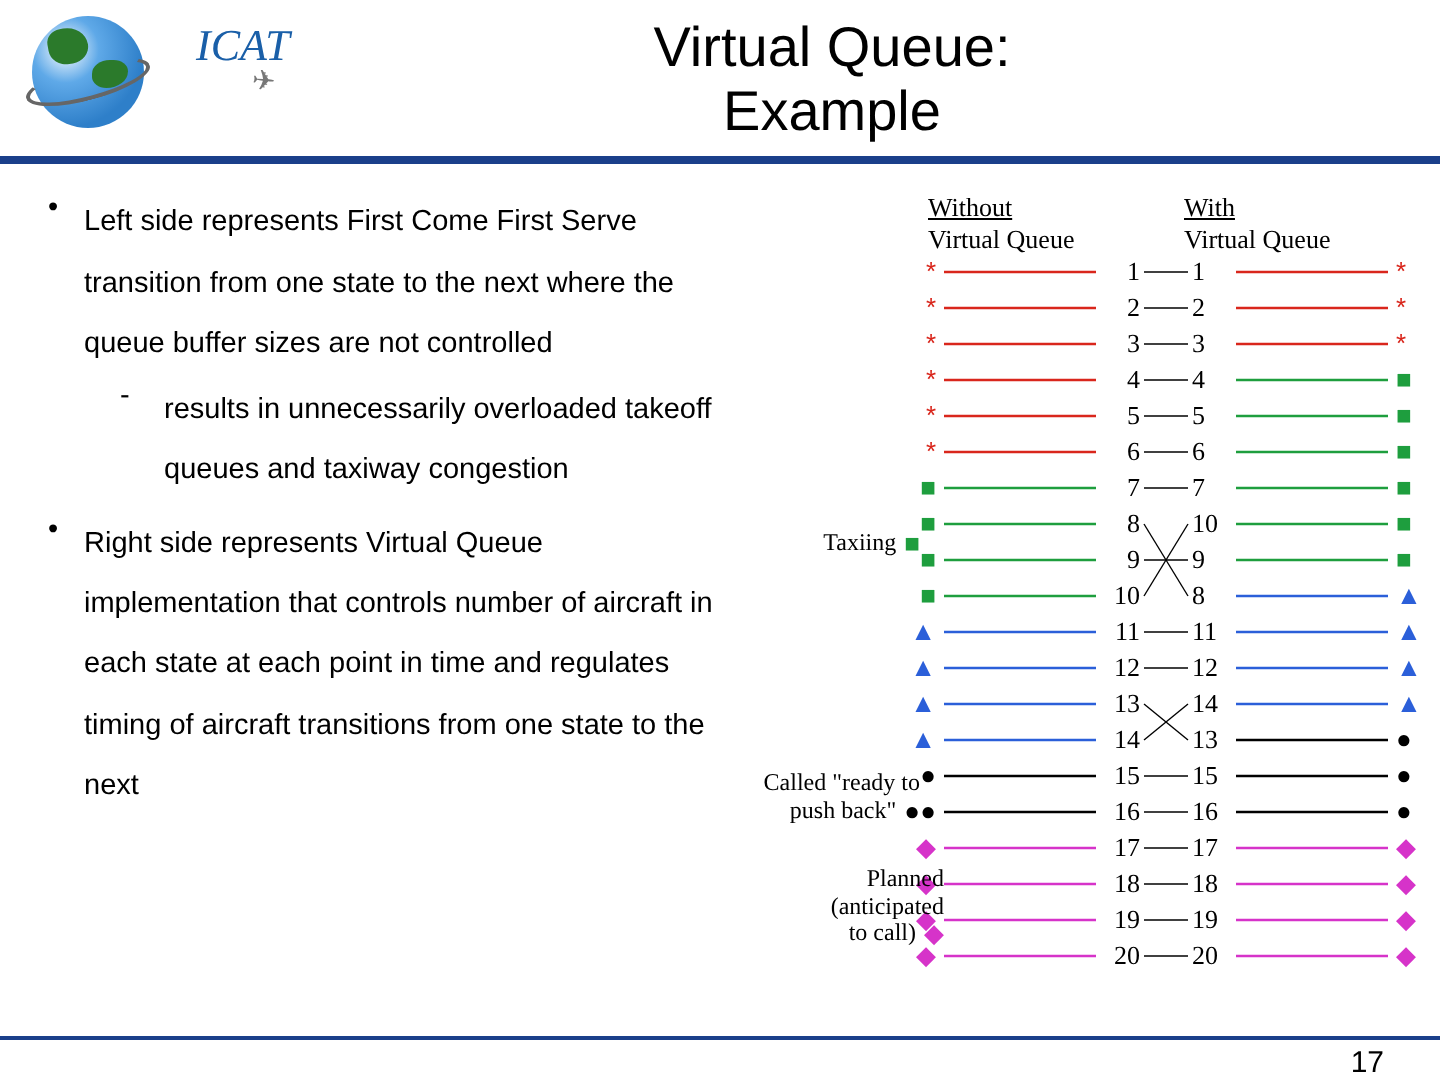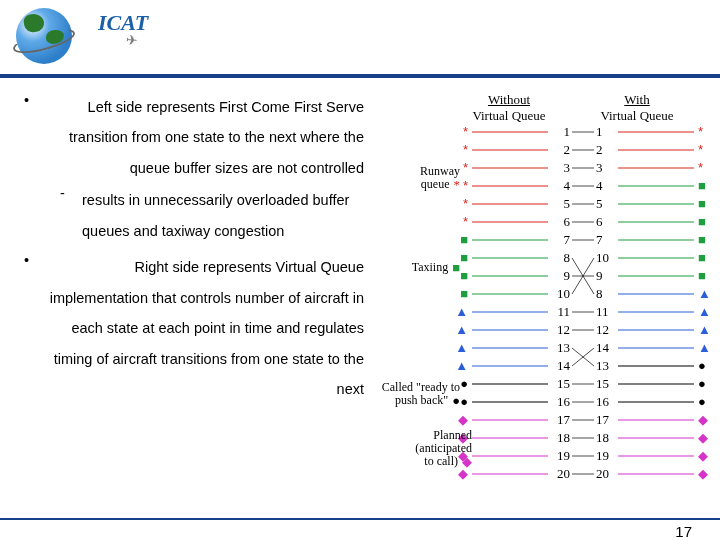--- a/index.html
+++ b/index.html
@@ -5,65 +5,69 @@
   * { margin: 0; padding: 0; box-sizing: border-box; }
   body { width: 720px; height: 540px; background: #fff; font-family: Arial, sans-serif; position: relative; overflow: hidden; }
   .header { display: flex; align-items: flex-start; padding: 8px 24px 0 16px; }
   .logo { width: 180px; height: 60px; position: relative; }
   .globe { width: 56px; height: 56px; border-radius: 50%; background: radial-gradient(circle at 30% 30%, #fff 0%, #5fa9e8 30%, #2e7fc9 70%); position: absolute; left: 0; top: 0; overflow: hidden; }
   .globe::before { content: ""; position: absolute; left: 8px; top: 6px; width: 20px; height: 18px; background: #2b7a2b; border-radius: 40% 60% 50% 50%; transform: rotate(-10deg); }
   .globe::after { content: ""; position: absolute; right: 8px; top: 22px; width: 18px; height: 14px; background: #2b7a2b; border-radius: 50% 40% 60% 40%; }
   .orbit { position: absolute; left: -4px; top: 24px; width: 64px; height: 18px; border: 2px solid #666; border-radius: 50%; transform: rotate(-15deg); border-top-color: transparent; }
   .logo-text { position: absolute; left: 64px; top: 6px; line-height: 1; }
   .mit { font-size: 26px; font-weight: bold; color: #b02a2a; font-style: italic; font-family: "Times New Roman", serif; }
-  .icat { font-size: 22px; font-weight: bold; color: #1a5fa8; font-style: italic; font-family: "Times New Roman", serif; margin-left: 18px; margin-top: -2px; }
+  .icat { font-size: 22px; font-weight: normal; color: #1a5fa8; font-style: italic; font-family: "Times New Roman", serif; margin-left: 18px; margin-top: -2px; }
   .plane { position: absolute; left: 110px; top: 24px; font-size: 14px; color: #777; transform: rotate(5deg); }
   .title { flex: 1; text-align: center; font-size: 28px; font-family: Arial, sans-serif; color: #000; line-height: 1.15; padding-right: 60px; }
   .hr { height: 4px; background: #1a3f8a; margin: 6px 0 0 0; }
   .content { display: flex; padding: 14px 8px 0 24px; }
   .text-col { width: 340px; font-size: 14.5px; color: #000; }
   .bullet { display: flex; margin-bottom: 2px; }
   .bullet .dot { width: 18px; flex-shrink: 0; }
-  .bullet .body { line-height: 2.1; text-align: right; }
+  .bullet .body { line-height: 2.1; }
   .subbullet { display: flex; margin-left: 36px; }
   .subbullet .dash { width: 22px; flex-shrink: 0; }
   .subbullet .body { line-height: 2.1; }
   .diagram { flex: 1; position: relative; font-size: 11px; color: #000; }
-  .col-header { position: absolute; top: 0; text-align: center; font-family: "Times New Roman", serif; font-size: 13px; }
+  .col-header { position: absolute; top: 0; text-align: left; font-family: "Times New Roman", serif; font-size: 13px; }
   .col-header .under { text-decoration: underline; }
   .state-label { position: absolute; font-family: "Times New Roman", serif; font-size: 12px; line-height: 1.1; text-align: right; }
   .state-label .sym { margin-left: 4px; font-size: 13px; display: inline-block; vertical-align: middle; }
   svg.lines { position: absolute; left: 0; top: 0; }
   .footer-line { position: absolute; left: 0; right: 0; bottom: 20px; height: 2px; background: #1a3f8a; }
   .pagenum { position: absolute; right: 28px; bottom: 0px; font-size: 15px; }
 </style>
 </head>
 <body>
 
 <div class="header">
   <div class="logo">
     <div class="globe"></div>
     <div class="orbit"></div>
     <div class="plane">✈</div>
     <div class="logo-text">
       <div class="icat">ICAT</div>
     </div>
   </div>
+  <div class="title">
+    <div>Virtual Queue:</div>
+    <div>Example</div>
+  </div>
 </div>
 <div class="hr"></div>
 
 <div class="content">
   <div class="text-col">
     <div class="bullet">
       <div class="dot">•</div>
       <div class="body">Left side represents First Come First Serve transition from one state to the next where the queue buffer sizes are not controlled</div>
     </div>
     <div class="subbullet">
       <div class="dash">-</div>
-      <div class="body">results in unnecessarily overloaded buffer queues and taxiway congestion</div>
+      <div class="body">results in unnecessarily overloaded takeoff queues and taxiway congestion</div>
     </div>
     <div class="bullet" style="margin-top:6px">
       <div class="dot">•</div>
       <div class="body">Right side represents Virtual Queue implementation that controls number of aircraft in each state at each point in time and regulates timing of aircraft transitions from one state to the next</div>
     </div>
   </div>
 
   <div class="diagram" id="diagram">
     <div class="col-header" style="left:100px; width:90px">
       <span class="under">Without</span><br>
@@ -208,21 +212,20 @@
         <text x="232" y="368" font-size="13" font-family="Times New Roman, serif">19</text>
         <line x1="208" y1="364" x2="230" y2="364" stroke="#000" stroke-width="0.7"></line>
         <line x1="108" y1="382" x2="184" y2="382" stroke="#d633c9" stroke-width="1.2"></line>
         <text x="104" y="386" text-anchor="end" fill="#d633c9" font-size="13">◆</text>
         <text x="206" y="386" text-anchor="end" font-size="13" font-family="Times New Roman, serif">20</text>
         <line x1="254" y1="382" x2="330" y2="382" stroke="#d633c9" stroke-width="1.2"></line>
         <text x="334" y="386" fill="#d633c9" font-size="13">◆</text>
         <text x="232" y="386" font-size="13" font-family="Times New Roman, serif">20</text>
         <line x1="208" y1="382" x2="230" y2="382" stroke="#000" stroke-width="0.7"></line>
       </svg>
-      <div class="state-label" style="left: 0px; width: 96px; top: 73px;">Runway<br>queue<span class="sym" style="color:#d9261c">*</span></div>
       <div class="state-label" style="left: 0px; width: 96px; top: 169px;">Taxiing<span class="sym" style="color:#1e9e3e">■</span></div>
       <div class="state-label" style="left: 0px; width: 96px; top: 289px;">Called "ready to<br>push back"<span class="sym" style="color:#000">●</span></div>
       <div class="state-label" style="left: 12px; width: 96px; top: 337px;">Planned<br>(anticipated<br>to call)<span class="sym" style="color:#d633c9">◆</span></div>
     </div>
 </div>
 
 <div class="footer-line"></div>
 <div class="pagenum">17</div>
 
 </body></html>

